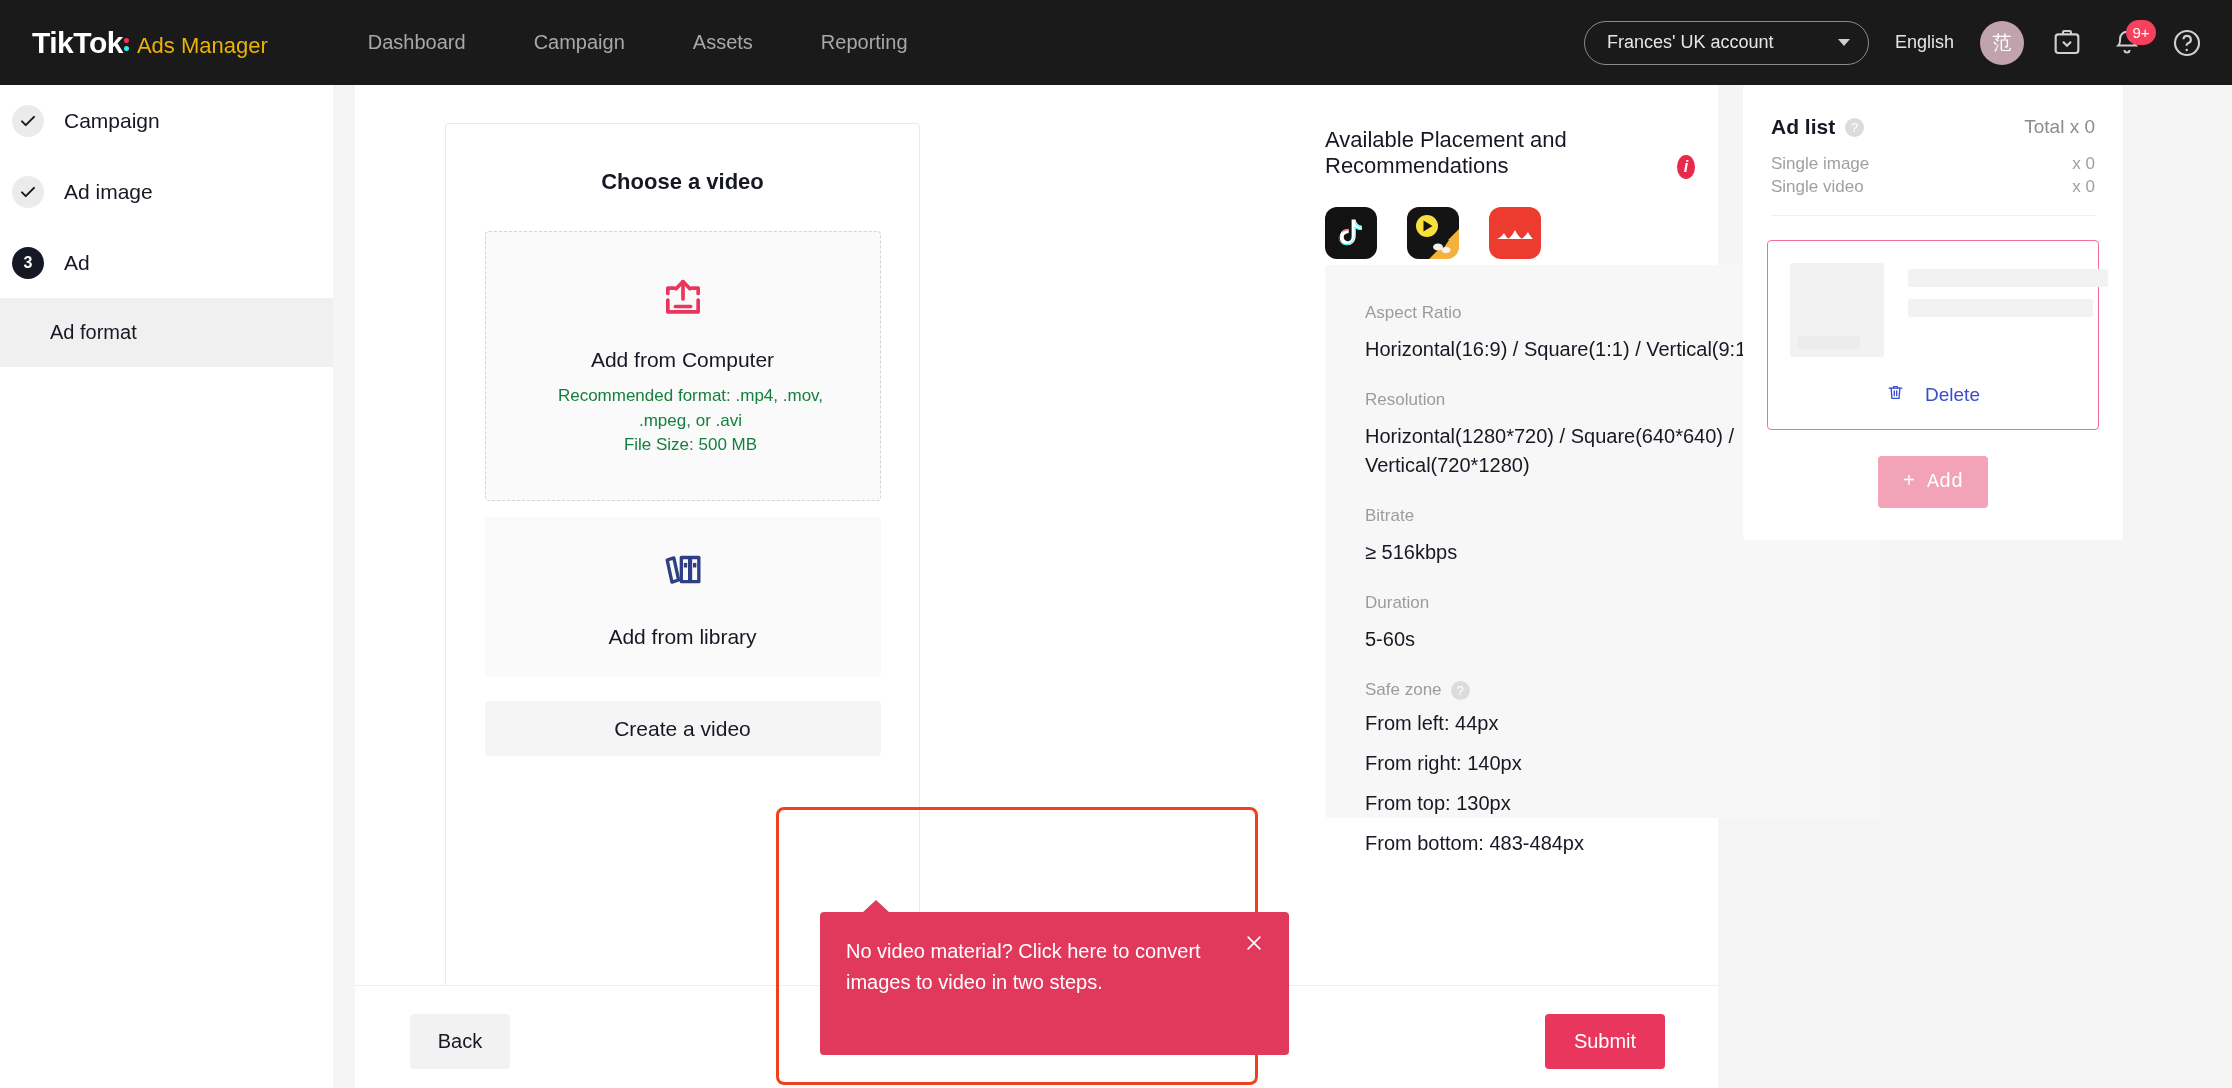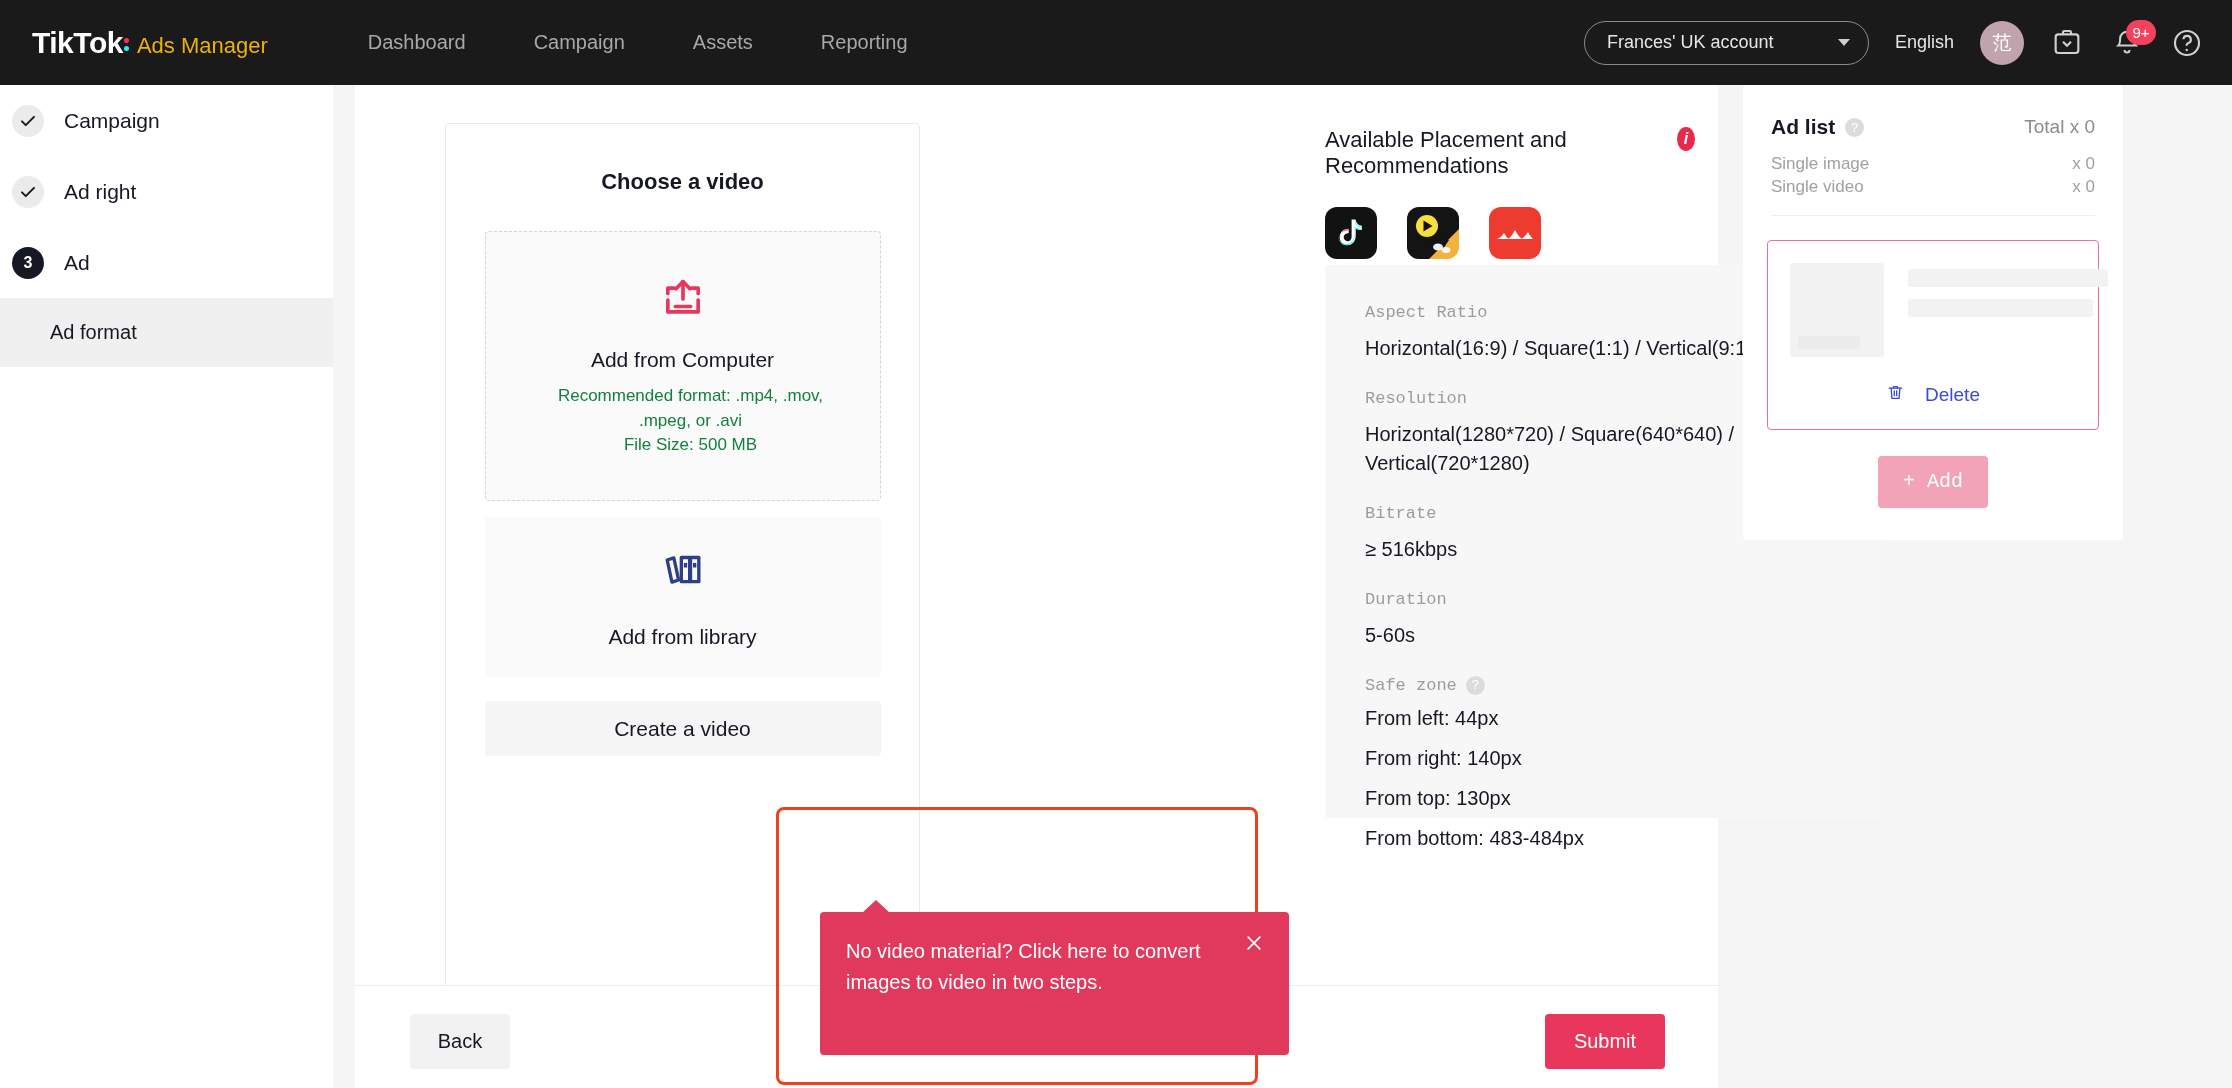--- a/index.html
+++ b/index.html
@@ -137,39 +137,39 @@
     font-size: 20px; line-height: 1.55; padding: 24px 60px 0 26px;
   }
   .tooltip-close {
     position: absolute; top: 18px; right: 22px; width: 26px; height: 26px;
     cursor: pointer; display: flex; align-items: center; justify-content: center;
   }
 
   
   .placements { position: absolute; left: 640px; top: 0; width: 700px; }
   .plc-head {
-    display: flex; align-items: flex-start; gap: 26px; margin-top: 42px; margin-left: 330px;
+    display: flex; align-items: flex-end; gap: 26px; margin-top: 42px; margin-left: 330px;
   }
   .plc-title { font-size: 22px; color: #161823; }
   .info-dot {
     width: 24px; height: 24px; border-radius: 50%; background: #e8294a;
     color: #fff; font-size: 16px; font-style: italic; font-weight: bold;
     display: flex; align-items: center; justify-content: center; cursor: pointer;
   }
   .plc-icons { display: flex; gap: 30px; margin-left: 330px; margin-top: 28px; }
   .plc-tab { cursor: pointer; }
   .plc-ico { width: 52px; height: 52px; border-radius: 12px; overflow: hidden; position: relative; }
   .plc-underline { height: 4px; border-radius: 2px; margin-top: 9px; background: transparent; }
   .plc-tab.selected .plc-underline { background: #7fd8e0; }
 
   .specs {
     position: absolute; left: 330px; top: 180px; width: 556px; height: 553px;
     background: #f7f7f7; border-radius: 4px; padding: 38px 40px 0 40px;
   }
-  .spec-label { font-size: 17px; color: #9c9c9c; margin-bottom: 12px; font-family: Liberation Mono, monospace; }
+  .spec-label { font-size: 17px; color: #9c9c9c; margin-bottom: 12px; }
   .spec-value { font-size: 20px; color: #161823; line-height: 1.45; margin-bottom: 26px; }
   .spec-label.with-q { display: flex; align-items: center; gap: 9px; }
   .qmark {
     width: 19px; height: 19px; border-radius: 50%; background: #dcdcdc; color: #fff;
     font-size: 13px; display: flex; align-items: center; justify-content: center; cursor: pointer;
   }
   .safe-line { font-size: 20px; color: #161823; margin-bottom: 17px; }
 
   
   .bottom-bar {
@@ -289,21 +289,21 @@
     </div>
     <div class="step-label">Campaign</div>
   </div>
 
   <div class="step">
     <div class="step-circle done">
       <svg width="18" height="18" viewBox="0 0 24 24" fill="none" stroke="#161823" stroke-width="2.6" stroke-linecap="round" stroke-linejoin="round">
           <path d="M4 12.5l5 5L20 6.5"></path>
         </svg>
     </div>
-    <div class="step-label">Ad right</div>
+    <div class="step-label">Ad image</div>
   </div>
 
   <div class="step">
     <div class="step-circle active">3</div>
     <div class="step-label">Ad</div>
   </div>
 
   <div class="substep">
     <div class="substep-label">Ad format</div>
   </div>

